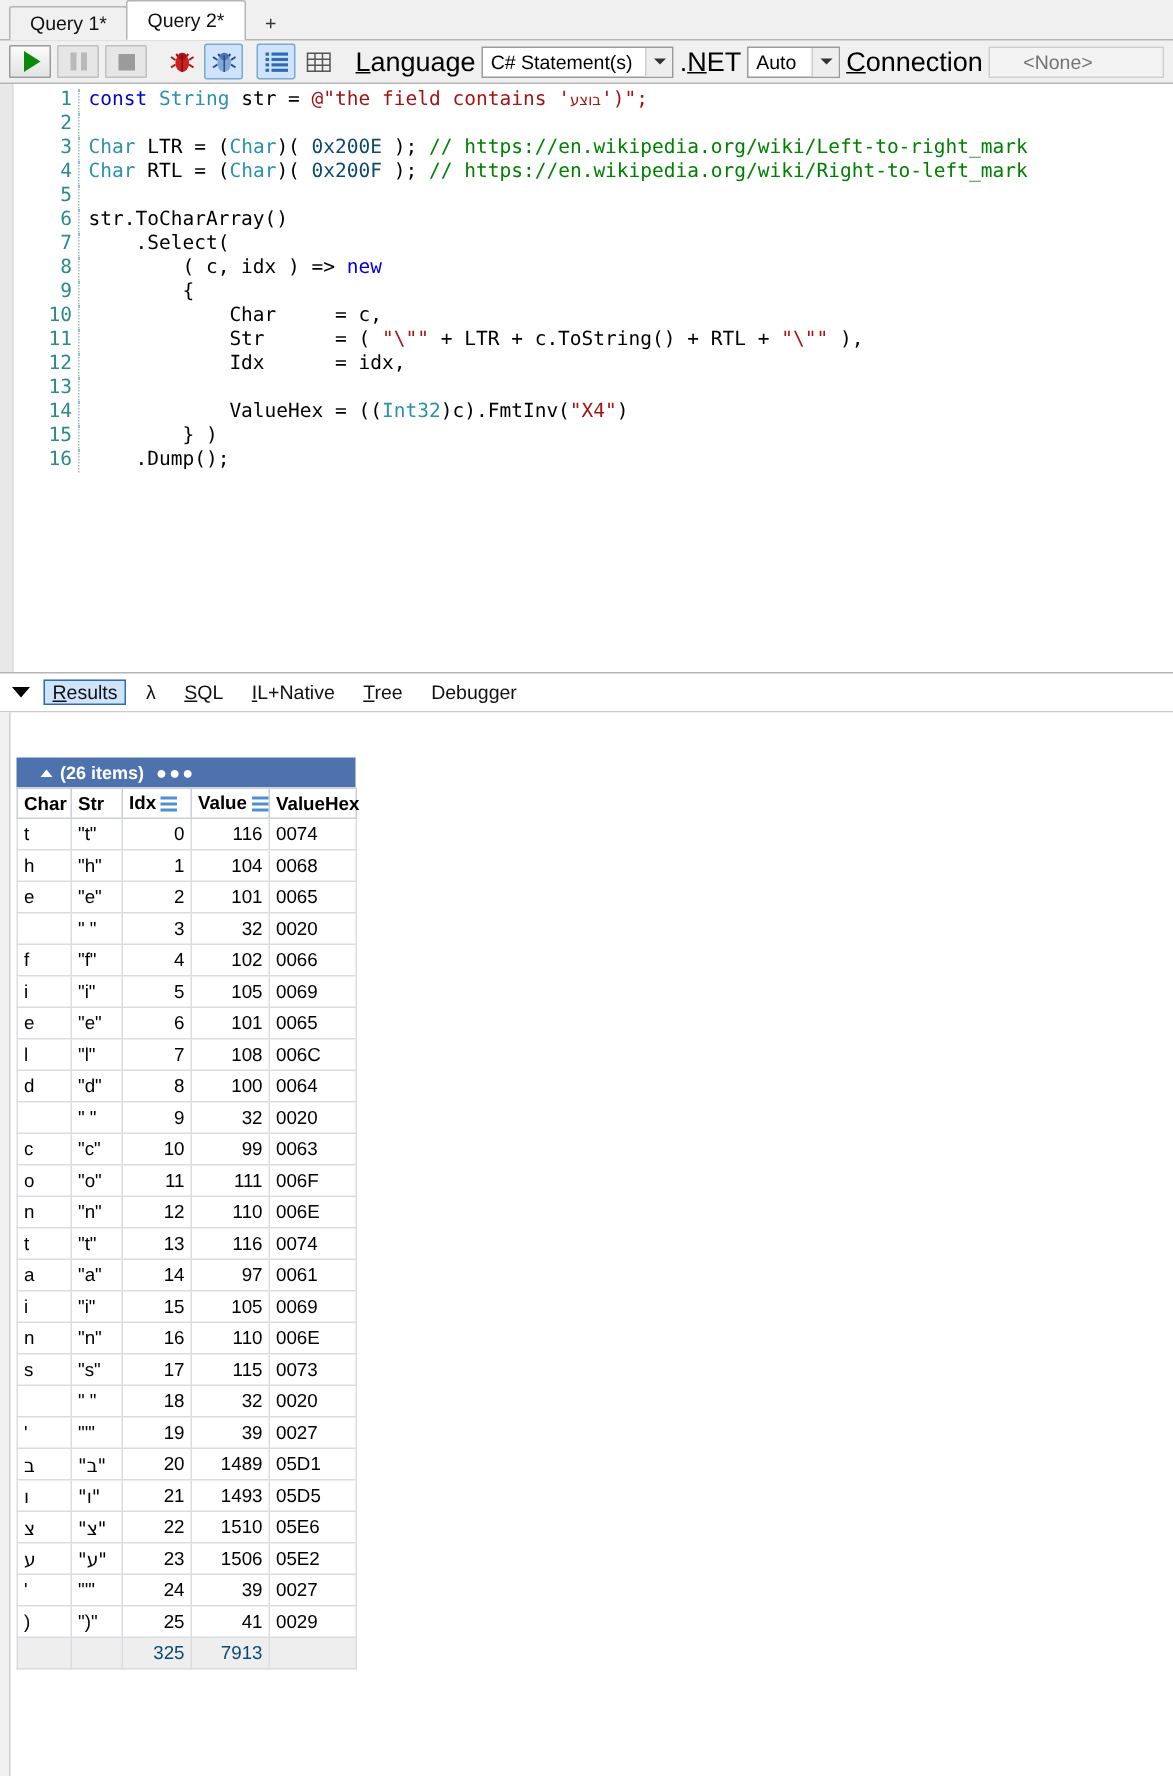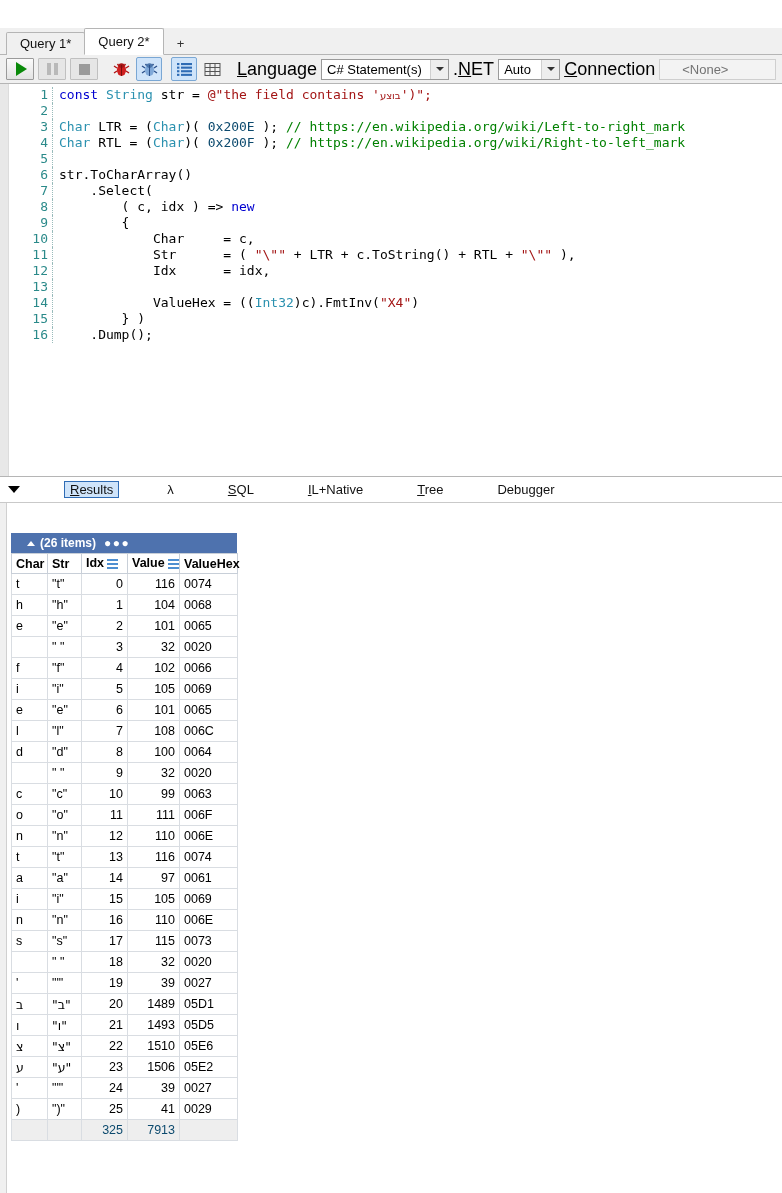--- a/index.html
+++ b/index.html
@@ -8,21 +8,21 @@
     width:782px;height:1193px;overflow:hidden;
     background:#ffffff;
     font-family:"Liberation Sans", sans-serif;
     font-size:13px;color:#000;
     -webkit-font-smoothing:antialiased;
   }
   
   .tabstrip{
     height:27px;background:#f0f0f0;position:relative;
     border-bottom:1px solid #b5b5b5;
-    display:flex;align-items:flex-end;padding-left:6px;box-sizing:border-box;margin-top:28px;
+    display:flex;align-items:flex-end;padding-left:6px;box-sizing:border-box;
   }
   .qtab{
     height:22px;line-height:22px;padding:0 13px;font-size:13px;
     background:#f0f0f0;border:1px solid #b5b5b5;border-bottom:none;
     border-radius:2px 2px 0 0;margin-right:-1px;color:#111;
     position:relative;top:1px;white-space:nowrap;cursor:default;
   }
   .qtab.active{
     background:#ffffff;height:25px;line-height:25px;top:1px;z-index:3;
     border-bottom:1px solid #ffffff;
@@ -98,21 +98,21 @@
   .p{color:#000000;}   
   .heb{font-family:"DejaVu Sans", sans-serif;font-size:10px;}
 
   
   .resbar{
     height:26px;display:flex;align-items:center;background:#ffffff;padding-left:8px;
     box-sizing:border-box;border-bottom:1px solid #c9c9c9;
   }
   .collapse{width:0;height:0;border-left:6px solid transparent;border-right:6px solid transparent;border-top:7px solid #000;margin-right:9px;cursor:pointer;}
   .rtab{
-    font-size:13px;padding:1px 6px;margin-right:7px;cursor:pointer;color:#111;white-space:nowrap;margin-left:35px;
+    font-size:13px;padding:1px 6px;margin-right:7px;cursor:pointer;color:#111;white-space:nowrap;
   }
   .rtab.active{background:#cfe4fa;border:1px solid #2f6cb5;padding:0px 5px;}
   .rtab u{text-decoration:underline;}
 
   .respane{position:relative;background:#ffffff;height:709px;box-sizing:border-box;}
   .gridwrap{position:absolute;left:11px;top:30px;width:226px;}
   .gridhdr{
     background:#4e72ae;color:#fff;font-size:12px;font-weight:bold;height:20px;
     display:flex;align-items:center;padding-left:16px;box-sizing:border-box;
   }

